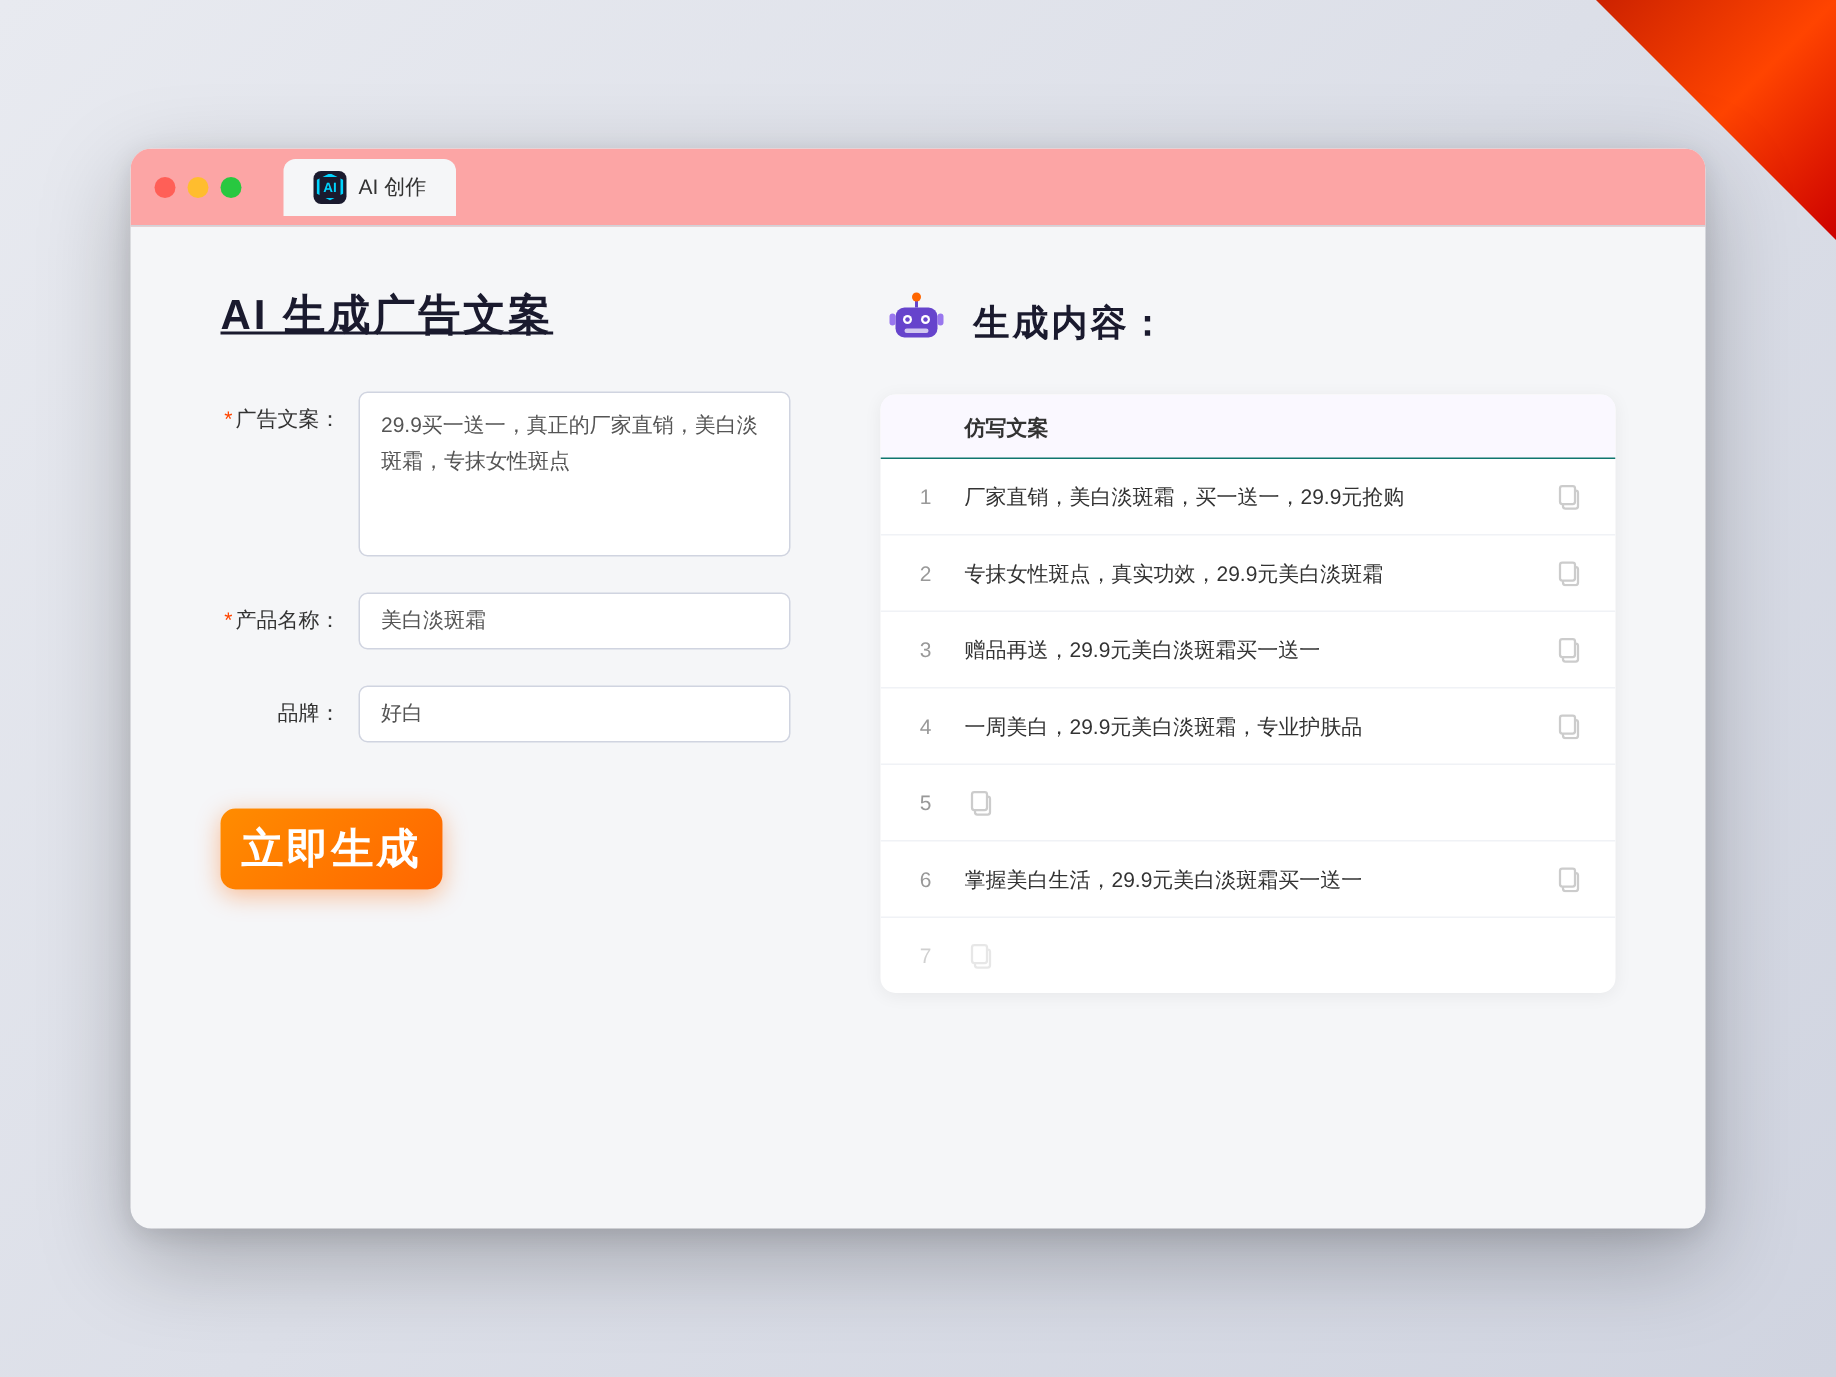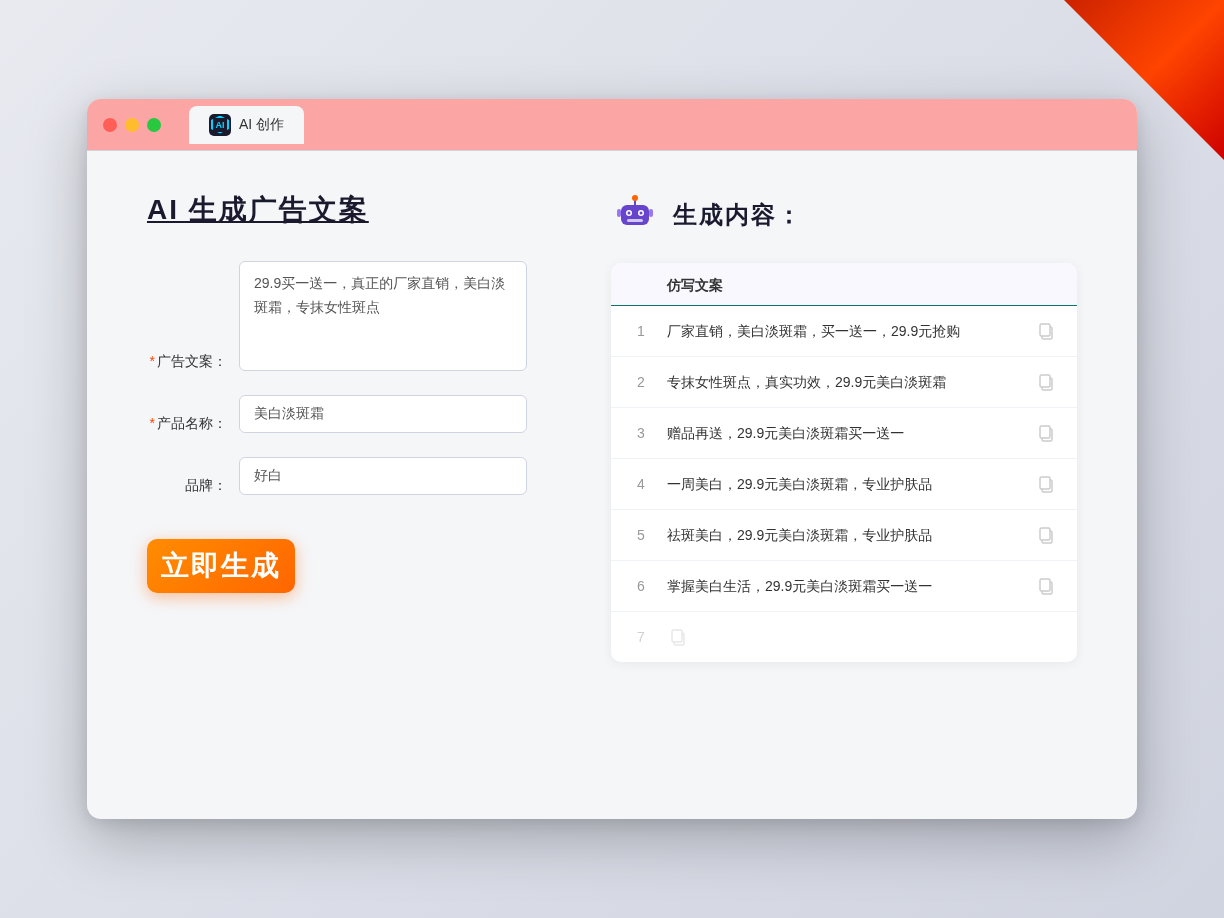--- a/index.html
+++ b/index.html
@@ -131,21 +131,21 @@
       font-size: 28px;
       font-weight: 700;
       color: #1a1a2e;
       margin-bottom: 8px;
       letter-spacing: 2px;
       text-decoration: underline;
     }
 
     .form-group {
       display: flex;
-      align-items: flex-end;
+      align-items: flex-start;
       gap: 12px;
     }
 
     .form-label {
       font-size: 14px;
       color: #333;
       white-space: nowrap;
       padding-top: 10px;
       min-width: 80px;
       text-align: right;
@@ -196,21 +196,20 @@
       letter-spacing: 2px;
       margin-top: 20px;
       box-shadow: 0 4px 16px rgba(255,102,0,0.4);
     }
 
     
     .right-panel {
       flex: 1;
       display: flex;
       flex-direction: column;
-      margin-left: 24px;
     }
 
     .right-header {
       display: flex;
       align-items: center;
       gap: 14px;
       margin-bottom: 24px;
     }
 
     .robot-svg {
@@ -402,21 +401,20 @@
               <span class="result-text">一周美白，29.9元美白淡斑霜，专业护肤品</span>
               <span class="copy-icon">
                 <svg width="18" height="18" viewBox="0 0 18 18" fill="none" xmlns="http://www.w3.org/2000/svg">
       <rect x="5" y="5" width="10" height="12" rx="1.5" stroke="#ccc" stroke-width="1.5" fill="none"></rect>
       <rect x="3" y="2" width="10" height="12" rx="1.5" stroke="#ccc" stroke-width="1.5" fill="white"></rect>
     </svg>
               </span>
             </div>
             <div class="result-row">
               <span class="result-num">5</span>
-              <span class="result-text">祛斑美白，29.9元美白淡斑霜，专业护肤品</span>
               <span class="copy-icon">
                 <svg width="18" height="18" viewBox="0 0 18 18" fill="none" xmlns="http://www.w3.org/2000/svg">
       <rect x="5" y="5" width="10" height="12" rx="1.5" stroke="#ccc" stroke-width="1.5" fill="none"></rect>
       <rect x="3" y="2" width="10" height="12" rx="1.5" stroke="#ccc" stroke-width="1.5" fill="white"></rect>
     </svg>
               </span>
             </div>
             <div class="result-row">
               <span class="result-num">6</span>
               <span class="result-text">掌握美白生活，29.9元美白淡斑霜买一送一</span>

